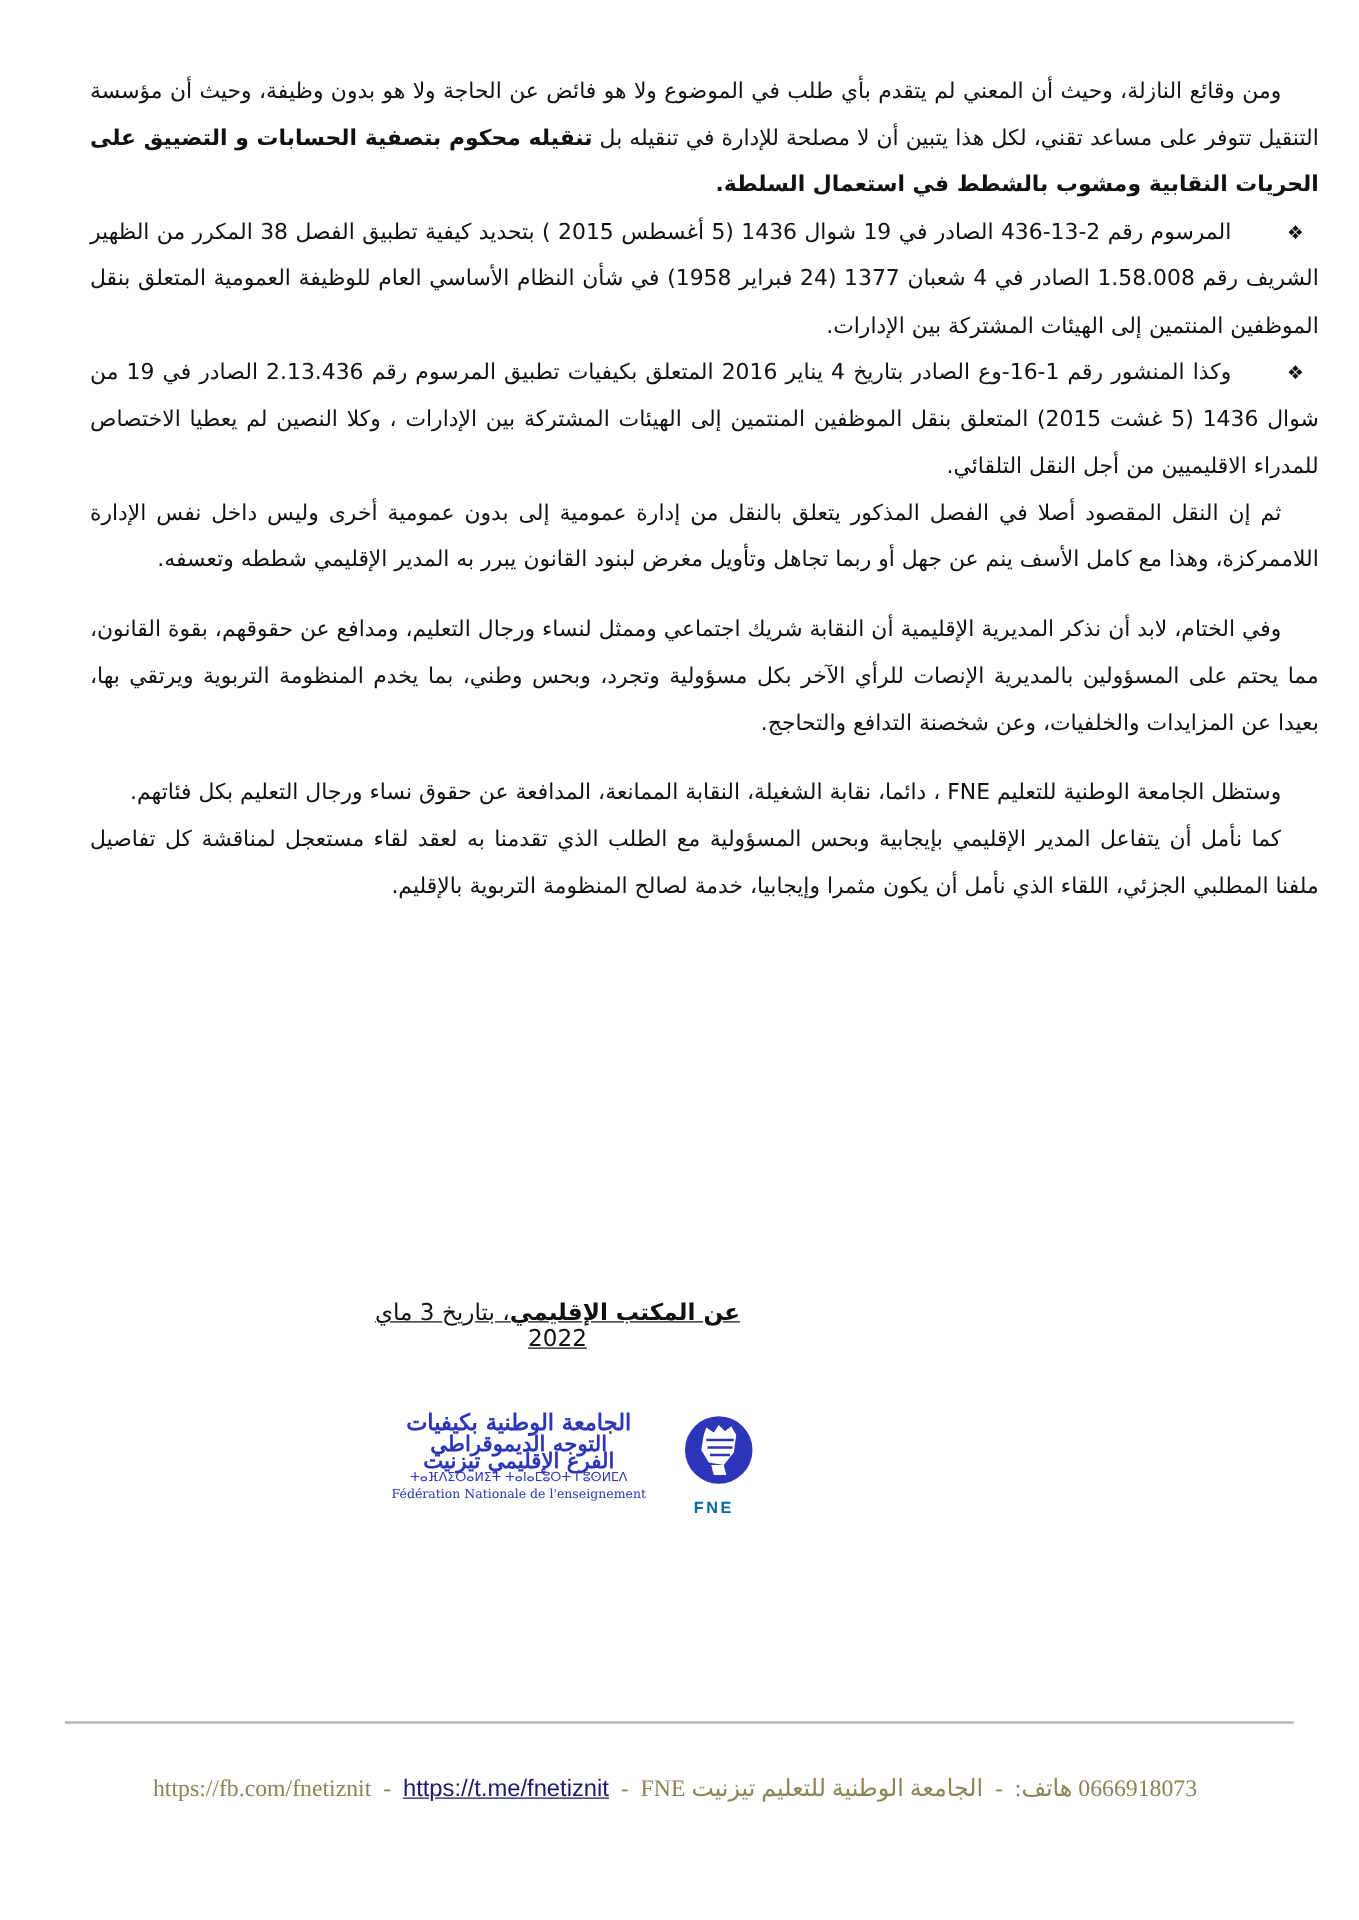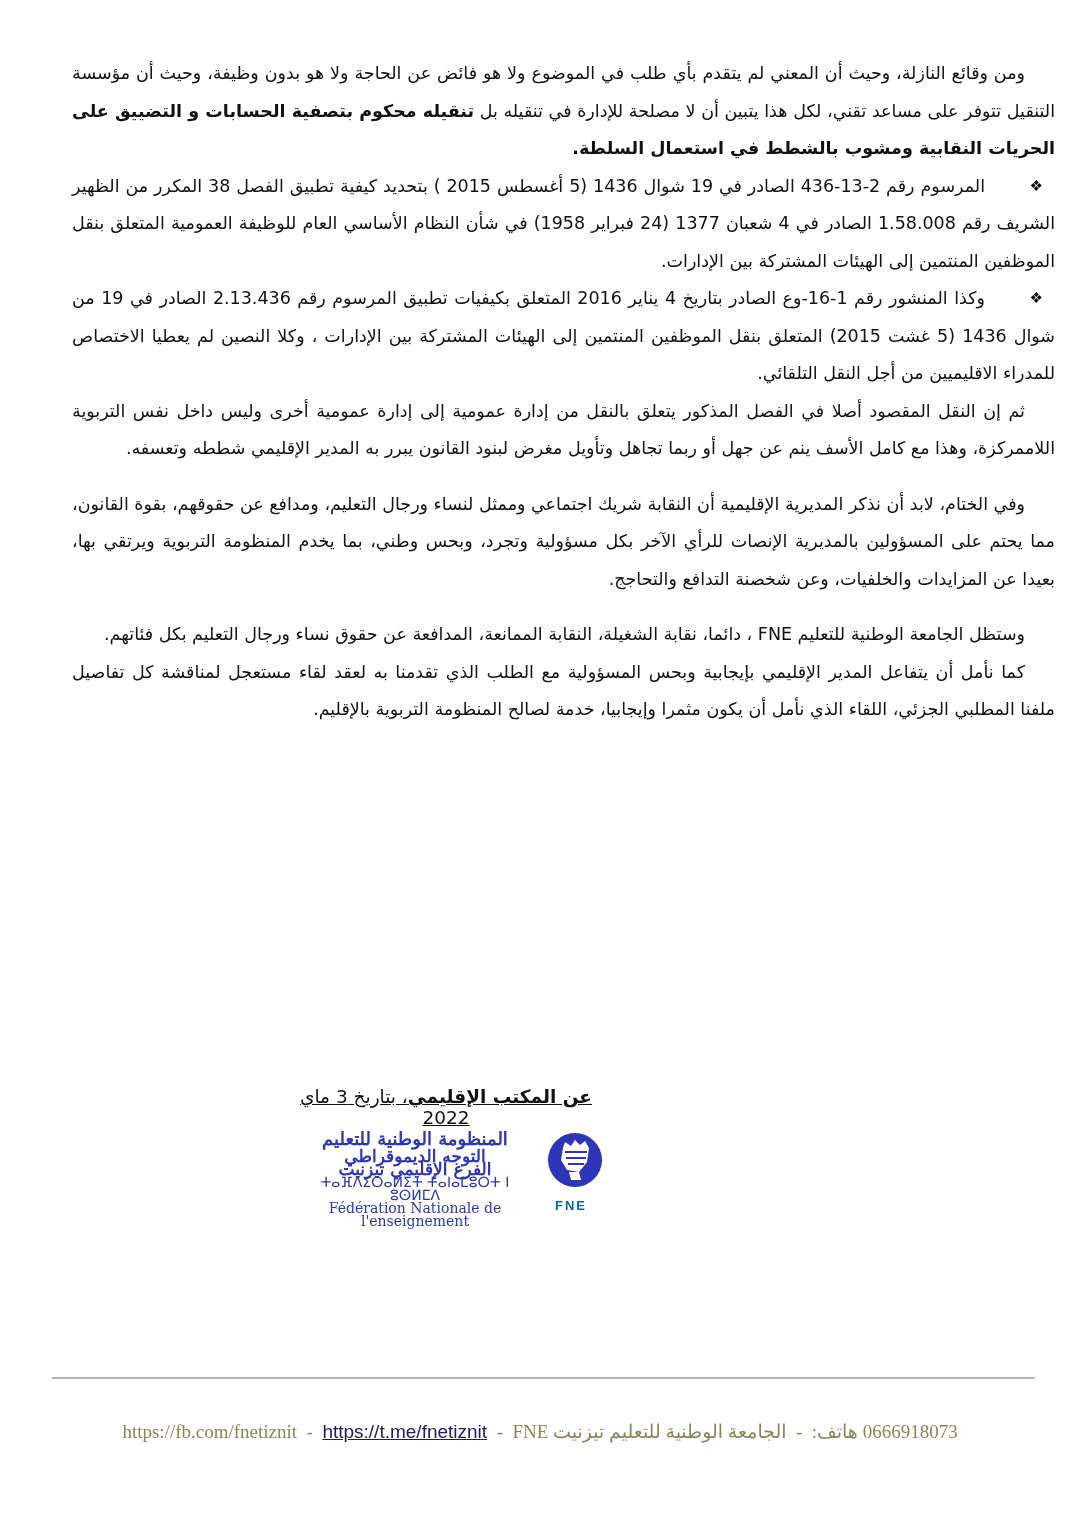--- a/index.html
+++ b/index.html
@@ -7,57 +7,57 @@
          font-family: "DejaVu Sans", "Liberation Sans", sans-serif; color: #111; }
   .page { position: absolute; left: 52px; top: 55px; width: 983px; direction: rtl; margin-left: 20px; }
   p.para { margin: 0; font-size: 17.5px; line-height: 37.5px; text-align: justify;
            text-align-last: right; text-indent: 30px; }
   p.para .bold { font-weight: bold; }
   .bullet { margin: 0; font-size: 17.5px; line-height: 37.5px; text-align: justify;
             text-align-last: right; position: relative; padding-right: 0; text-indent: 70px; }
   .bullet .mark { position: absolute; right: 12px; top: 0; font-size: 15px; text-indent: 0; }
   .gap { height: 18px; }
   .sig-line { position: absolute; top: 1040px; left: 285px; width: 322px; direction: rtl;
-              font-size: 18.5px; text-align: center; text-decoration: underline; margin-top: 46px; }
+              font-size: 18.5px; text-align: center; text-decoration: underline; }
   .sig-line .b { font-weight: bold; }
   .stamp { position: absolute; top: 1128px; left: 300px; width: 320px; height: 95px; }
   .stamp-text { position: absolute; left: 0; top: 0; width: 230px; height: 85px; color: #2d35b8;
                 direction: rtl; text-align: center; font-family: "DejaVu Serif", serif; }
   .stamp-text .t1 { font-size: 18px; font-weight: bold; line-height: 22px; }
   .stamp-text .t2 { font-size: 17px; font-weight: bold; line-height: 13px; }
-  .stamp-text .t3 { font-size: 14px; direction: ltr; line-height: 13px; }
+  .stamp-text .t3 { font-size: 10px; direction: ltr; line-height: 13px; }
   .stamp-logo { position: absolute; left: 235px; top: 0; width: 80px; height: 85px; }
   .rule { position: absolute; left: 52px; top: 1377px; width: 983px; height: 2px; background: #b5b5b5; }
   .footer { position: absolute; top: 1407px; left: 70px; width: 940px; direction: rtl;
             font-family: "Liberation Serif", serif; font-size: 19px; color: #8c8457;
             text-align: center; white-space: nowrap; }
   .footer .link { font-family: "Liberation Sans", sans-serif; color: #1d1a6b;
                   text-decoration: underline; text-decoration-color: #1d1a6b; direction: ltr; display: inline-block; margin-top: 14px; }
   .footer .ltr { direction: ltr; display: inline-block; }
 </style>
 </head>
 <body>
 
 <div class="page">
   <p class="para"><span>ومن وقائع النازلة، وحيث أن المعني لم يتقدم بأي طلب في الموضوع ولا هو فائض عن الحاجة ولا هو بدون وظيفة، وحيث أن مؤسسة التنقيل تتوفر على مساعد تقني، لكل هذا يتبين أن لا مصلحة للإدارة في تنقيله بل </span><span class="bold">تنقيله محكوم بتصفية الحسابات و التضييق على الحريات النقابية ومشوب بالشطط في استعمال السلطة.</span></p>
   <p class="bullet"><span class="mark">❖</span><span>المرسوم رقم 2-13-436 الصادر في 19 شوال 1436 (5 أغسطس 2015 ) بتحديد كيفية تطبيق الفصل 38 المكرر من الظهير الشريف رقم 1.58.008 الصادر في 4 شعبان 1377 (24 فبراير 1958) في شأن النظام الأساسي العام للوظيفة العمومية المتعلق بنقل الموظفين المنتمين إلى الهيئات المشتركة بين الإدارات.</span></p>
   <p class="bullet"><span class="mark">❖</span><span>وكذا المنشور رقم 1-16-وع الصادر بتاريخ 4 يناير 2016 المتعلق بكيفيات تطبيق المرسوم رقم 2.13.436 الصادر في 19 من شوال 1436 (5 غشت 2015) المتعلق بنقل الموظفين المنتمين إلى الهيئات المشتركة بين الإدارات ، وكلا النصين لم يعطيا الاختصاص للمدراء الاقليميين من أجل النقل التلقائي.</span></p>
-  <p class="para">ثم إن النقل المقصود أصلا في الفصل المذكور يتعلق بالنقل من إدارة عمومية إلى إدارة عمومية أخرى وليس داخل نفس التربوية اللاممركزة، وهذا مع كامل الأسف ينم عن جهل أو ربما تجاهل وتأويل مغرض لبنود القانون يبرر به المدير الإقليمي شططه وتعسفه.</p>
+  <p class="para">ثم إن النقل المقصود أصلا في الفصل المذكور يتعلق بالنقل من إدارة عمومية إلى بدون عمومية أخرى وليس داخل نفس الإدارة اللاممركزة، وهذا مع كامل الأسف ينم عن جهل أو ربما تجاهل وتأويل مغرض لبنود القانون يبرر به المدير الإقليمي شططه وتعسفه.</p>
   <div class="gap"></div>
   <p class="para">وفي الختام، لابد أن نذكر المديرية الإقليمية أن النقابة شريك اجتماعي وممثل لنساء ورجال التعليم، ومدافع عن حقوقهم، بقوة القانون، مما يحتم على المسؤولين بالمديرية الإنصات للرأي الآخر بكل مسؤولية وتجرد، وبحس وطني، بما يخدم المنظومة التربوية ويرتقي بها، بعيدا عن المزايدات والخلفيات، وعن شخصنة التدافع والتحاجج.</p>
   <div class="gap"></div>
   <p class="para">وستظل الجامعة الوطنية للتعليم FNE ، دائما، نقابة الشغيلة، النقابة الممانعة، المدافعة عن حقوق نساء ورجال التعليم بكل فئاتهم.</p>
   <p class="para">كما نأمل أن يتفاعل المدير الإقليمي بإيجابية وبحس المسؤولية مع الطلب الذي تقدمنا به لعقد لقاء مستعجل لمناقشة كل تفاصيل ملفنا المطلبي الجزئي، اللقاء الذي نأمل أن يكون مثمرا وإيجابيا، خدمة لصالح المنظومة التربوية بالإقليم.</p>
 </div>
 
 <div class="sig-line"><span class="b">عن المكتب الإقليمي</span><span>، بتاريخ 3 ماي 2022</span></div>
 
 <div class="stamp">
   <div class="stamp-text">
-    <div class="t1">المنظومة الوطنية للتعليم</div>
+    <div class="t1">الجامعة الوطنية بكيفيات</div>
     <div class="t2">التوجه الديموقراطي</div>
     <div class="t2">الفرع الإقليمي تيزنيت</div>
     <div class="t3">ⵜⴰⴼⴷⵉⵔⴰⵍⵉⵜ ⵜⴰⵏⴰⵎⵓⵔⵜ ⵏ ⵓⵙⵍⵎⴷ</div>
     <div class="t3">Fédération Nationale de l'enseignement</div>
   </div>
   <svg class="stamp-logo" viewBox="0 0 80 85">
     <circle cx="40" cy="32" r="27" fill="#2d35b8"></circle>
     <path d="M28 20 L30 14 L36 18 L40 12 L45 17 L50 13 L54 20 L52 34 L44 44 L32 42 L26 32 Z" fill="#ffffff"></path>
     <path d="M30 24 L52 24 M31 30 L51 30 M33 36 L49 36" stroke="#2d35b8" stroke-width="2"></path>
     <path d="M34 44 L36 52 L46 52 L44 44 Z" fill="#ffffff"></path>

